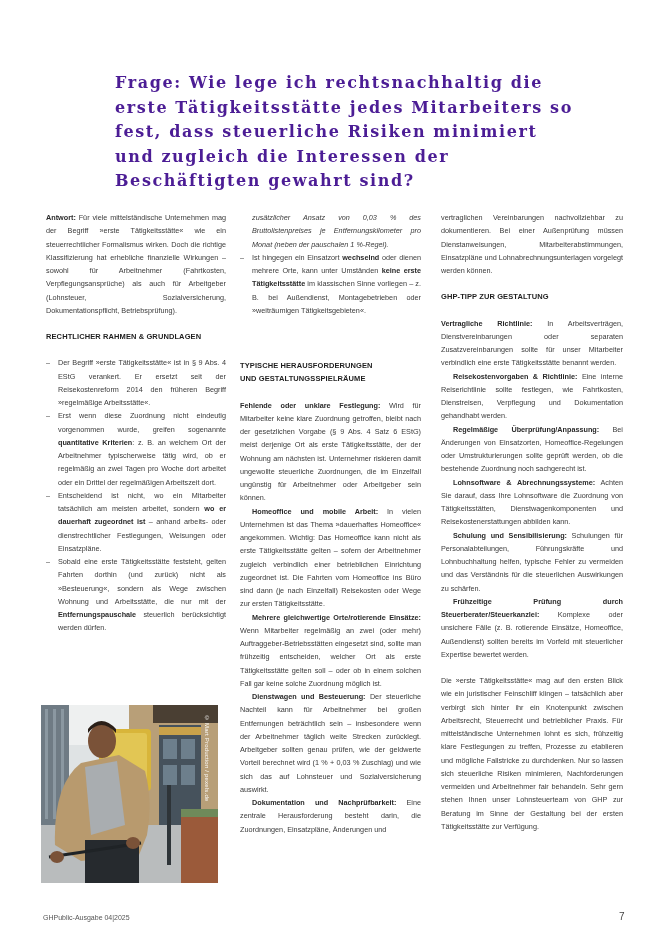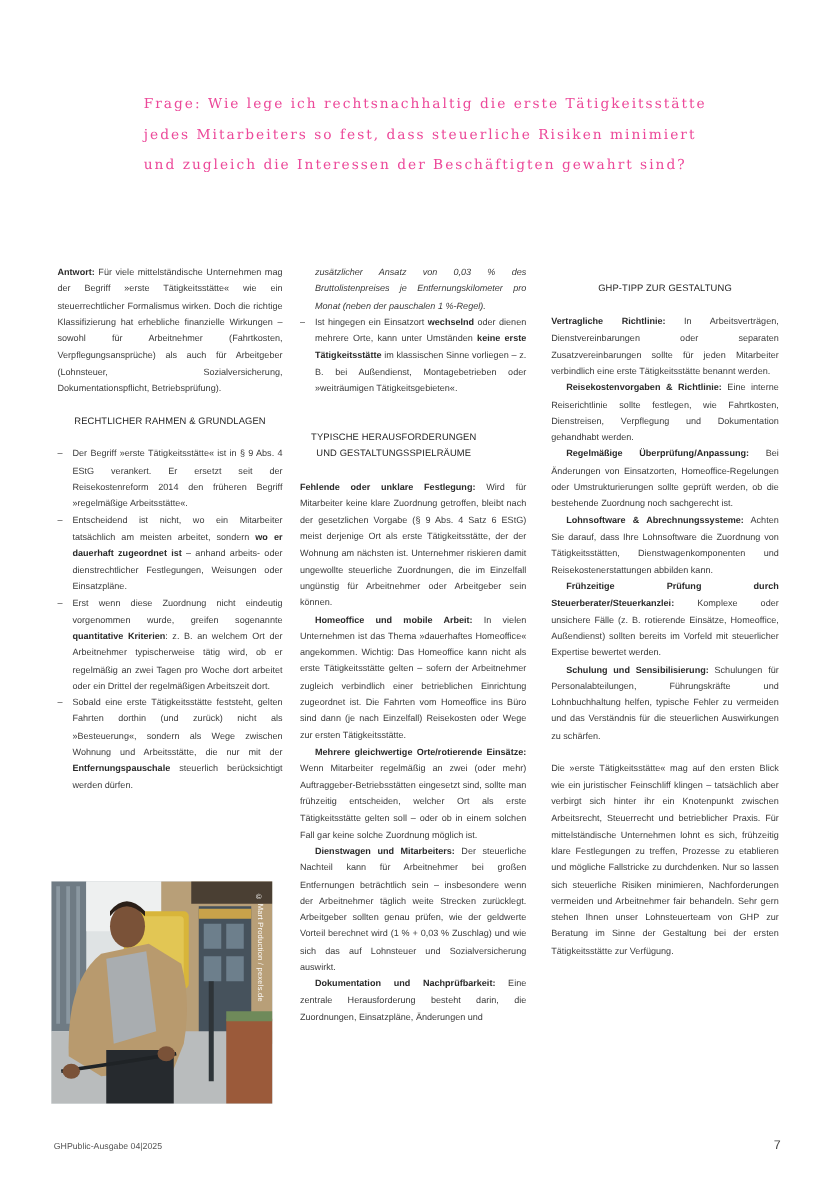--- a/index.html
+++ b/index.html
@@ -1,37 +1,37 @@
 <!DOCTYPE html>
 <html><head>
 <meta charset="utf-8">
 <style>
   * { box-sizing: border-box; margin: 0; padding: 0; }
   html, body { width: 670px; height: 947px; background: #ffffff; overflow: hidden; }
   body { position: relative; font-family: "Liberation Sans", "DejaVu Sans", sans-serif; color: #3a3a3a; }
   .question {
     position: absolute; left: 115px; top: 71px; width: 460px;
     font-family: "DejaVu Serif", "Liberation Serif", serif;
-    font-weight: normal; font-size: 11px; line-height: 24.5px;
-    letter-spacing: 1.6px; color: #ec4899;
+    font-weight: bold; font-size: 16px; line-height: 24.5px;
+    letter-spacing: 1.6px; color: #4c1d95;
   }
   .col {
     position: absolute; top: 211px;
     font-size: 7.25px; line-height: 13.25px; text-align: justify;
     hyphens: auto;
   }
   .col1 { left: 46px; width: 180px; }
   .col2 { left: 240px; width: 181px; }
   .col3 { left: 441px; width: 182px; }
   .col p { margin: 0; }
   .col .indent { text-indent: 12px; }
   .col b, .col strong { color: #2a2a2a; font-weight: bold; }
   .heading {
-    font-weight: normal; color: #1e1e1e; font-size: 7.5px; line-height: 13.25px;
-    letter-spacing: 0.1px; text-align: center;
+    font-weight: bold; color: #1e1e1e; font-size: 7.5px; line-height: 13.25px;
+    letter-spacing: 0.1px; text-align: left;
   }
   .gap { height: 13px; }
   ul.dash { list-style: none; }
   ul.dash li { position: relative; padding-left: 12px; }
   ul.dash li::before { content: "–"; position: absolute; left: 0; top: 0; }
   .photo {
     position: absolute; left: 41px; top: 705px; width: 177px; height: 178px;
     overflow: hidden; background: #cfd3d4;
   }
   .photo svg { display: block; width: 100%; height: 100%; }
@@ -51,22 +51,22 @@
 
 <h1 class="question">Frage: Wie lege ich rechtsnachhaltig die erste Tätigkeitsstätte jedes Mitarbeiters so fest, dass steuerliche Risiken minimiert und zugleich die Interessen der Beschäftigten gewahrt sind?</h1>
 
 <div class="col col1">
   <p><b>Antwort:</b><span> Für viele mittelständische Unternehmen mag der Begriff »erste Tätigkeitsstätte« wie ein steuerrechtlicher Formalismus wirken. Doch die richtige Klassifizierung hat erhebliche finanzielle Wirkungen – sowohl für Arbeitnehmer (Fahrtkosten, Verpflegungsansprüche) als auch für Arbeitgeber (Lohnsteuer, Sozialversicherung, Dokumentationspflicht, Betriebsprüfung).</span></p>
   <div class="gap"></div>
   <div class="heading">RECHTLICHER RAHMEN &amp; GRUNDLAGEN</div>
   <div class="gap"></div>
   <ul class="dash">
     <li><span>Der Begriff »erste Tätigkeitsstätte« ist in § 9 Abs. 4 EStG verankert. Er ersetzt seit der Reisekostenreform 2014 den früheren Begriff »regelmäßige Arbeitsstätte«.</span></li>
+    <li><span>Erst wenn diese Zuordnung nicht eindeutig vorgenommen wurde, greifen sogenannte </span><b>quantitative Kriterien</b><span>: z. B. an welchem Ort der Arbeitnehmer typischerweise tätig wird, ob er regelmäßig an zwei Tagen pro Woche dort arbeitet oder ein Drittel der regelmäßigen Arbeitszeit dort.</span></li>
     <li><span>Entscheidend ist nicht, wo ein Mitarbeiter tatsächlich am meisten arbeitet, sondern </span><b>wo er dauerhaft zugeordnet ist</b><span> – anhand arbeits- oder dienstrechtlicher Festlegungen, Weisungen oder Einsatzpläne.</span></li>
-    <li><span>Erst wenn diese Zuordnung nicht eindeutig vorgenommen wurde, greifen sogenannte </span><b>quantitative Kriterien</b><span>: z. B. an welchem Ort der Arbeitnehmer typischerweise tätig wird, ob er regelmäßig an zwei Tagen pro Woche dort arbeitet oder ein Drittel der regelmäßigen Arbeitszeit dort.</span></li>
     <li><span>Sobald eine erste Tätigkeitsstätte feststeht, gelten Fahrten dorthin (und zurück) nicht als »Besteuerung«, sondern als Wege zwischen Wohnung und Arbeitsstätte, die nur mit der </span><b>Entfernungspauschale</b><span> steuerlich berücksichtigt werden dürfen.</span></li>
   </ul>
 </div>
 
 <div class="photo" aria-label="Mann mit Lieferrucksack auf Fahrrad vor Bürogebäude">
   <svg viewBox="0 0 177 178" preserveAspectRatio="none">
     <rect x="0" y="0" width="177" height="178" fill="#dfe3e4"></rect>
 
     <rect x="0" y="0" width="28" height="120" fill="#6f7b84"></rect>
     <rect x="4" y="4" width="3" height="110" fill="#8b98a1"></rect>
@@ -113,37 +113,38 @@
 <div class="col col2">
   <ul class="dash">
     <li style="padding-left:12px;font-style:italic;"><span>zusätzlicher Ansatz von 0,03 % des Bruttolistenpreises je Entfernungskilometer pro Monat (neben der pauschalen 1 %-Regel).</span></li>
   </ul>
   <ul class="dash">
     <li><span>Ist hingegen ein Einsatzort </span><b>wechselnd</b><span> oder dienen mehrere Orte, kann unter Umständen </span><b>keine erste Tätigkeitsstätte</b><span> im klassischen Sinne vorliegen – z. B. bei Außendienst, Montagebetrieben oder »weiträumigen Tätigkeitsgebieten«.</span></li>
   </ul>
   <style>.col2 ul.dash:first-child li::before{content:"";}</style>
   <div class="gap"></div>
   <div class="gap"></div>
-  <div class="heading" style="width:150px;">TYPISCHE HERAUSFORDERUNGEN UND GESTALTUNGSSPIELRÄUME</div>
+  <div class="heading" style="width:150px;margin-top:16px;">TYPISCHE HERAUSFORDERUNGEN UND GESTALTUNGSSPIELRÄUME</div>
   <div class="gap"></div>
   <p><b>Fehlende oder unklare Festlegung:</b><span> Wird für Mitarbeiter keine klare Zuordnung getroffen, bleibt nach der gesetzlichen Vorgabe (§ 9 Abs. 4 Satz 6 EStG) meist derjenige Ort als erste Tätigkeitsstätte, der der Wohnung am nächsten ist. Unternehmer riskieren damit ungewollte steuerliche Zuordnungen, die im Einzelfall ungünstig für Arbeitnehmer oder Arbeitgeber sein können.</span></p>
   <p class="indent"><b>Homeoffice und mobile Arbeit:</b><span> In vielen Unternehmen ist das Thema »dauerhaftes Homeoffice« angekommen. Wichtig: Das Homeoffice kann nicht als erste Tätigkeitsstätte gelten – sofern der Arbeitnehmer zugleich verbindlich einer betrieblichen Einrichtung zugeordnet ist. Die Fahrten vom Homeoffice ins Büro sind dann (je nach Einzelfall) Reisekosten oder Wege zur ersten Tätigkeitsstätte.</span></p>
   <p class="indent"><b>Mehrere gleichwertige Orte/rotierende Einsätze:</b><span> Wenn Mitarbeiter regelmäßig an zwei (oder mehr) Auftraggeber-Betriebsstätten eingesetzt sind, sollte man frühzeitig entscheiden, welcher Ort als erste Tätigkeitsstätte gelten soll – oder ob in einem solchen Fall gar keine solche Zuordnung möglich ist.</span></p>
-  <p class="indent"><b>Dienstwagen und Mitarbeiters:</b><span> Der steuerliche Nachteil kann für Arbeitnehmer bei großen Entfernungen beträchtlich sein – insbesondere wenn der Arbeitnehmer täglich weite Strecken zurücklegt. Arbeitgeber sollten genau prüfen, wie der geldwerte Vorteil berechnet wird (1 % + 0,03 % Zuschlag) und wie sich das auf Lohnsteuer und Sozialversicherung auswirkt.</span></p>
+  <p class="indent"><b>Dienstwagen und Besteuerung:</b><span> Der steuerliche Nachteil kann für Arbeitnehmer bei großen Entfernungen beträchtlich sein – insbesondere wenn der Arbeitnehmer täglich weite Strecken zurücklegt. Arbeitgeber sollten genau prüfen, wie der geldwerte Vorteil berechnet wird (1 % + 0,03 % Zuschlag) und wie sich das auf Lohnsteuer und Sozialversicherung auswirkt.</span></p>
   <p class="indent"><b>Dokumentation und Nachprüfbarkeit:</b><span> Eine zentrale Herausforderung besteht darin, die Zuordnungen, Einsatzpläne, Änderungen und</span></p>
 </div>
 
 <div class="col col3">
+  <p>vertraglichen Vereinbarungen nachvollziehbar zu dokumentieren. Bei einer Außenprüfung müssen Dienstanweisungen, Mitarbeiterabstimmungen, Einsatzpläne und Lohnabrechnungsunterlagen vorgelegt werden können.</p>
   <div class="gap"></div>
   <div class="heading">GHP-TIPP ZUR GESTALTUNG</div>
   <div class="gap"></div>
-  <p><b>Vertragliche Richtlinie:</b><span> In Arbeitsverträgen, Dienstvereinbarungen oder separaten Zusatzvereinbarungen sollte für jeden Mitarbeiter verbindlich eine erste Tätigkeitsstätte benannt werden.</span></p>
+  <p><b>Vertragliche Richtlinie:</b><span> In Arbeitsverträgen, Dienstvereinbarungen oder separaten Zusatzvereinbarungen sollte für unser Mitarbeiter verbindlich eine erste Tätigkeitsstätte benannt werden.</span></p>
   <p class="indent"><b>Reisekostenvorgaben &amp; Richtlinie:</b><span> Eine interne Reiserichtlinie sollte festlegen, wie Fahrtkosten, Dienstreisen, Verpflegung und Dokumentation gehandhabt werden.</span></p>
   <p class="indent"><b>Regelmäßige Überprüfung/Anpassung:</b><span> Bei Änderungen von Einsatzorten, Homeoffice-Regelungen oder Umstrukturierungen sollte geprüft werden, ob die bestehende Zuordnung noch sachgerecht ist.</span></p>
   <p class="indent"><b>Lohnsoftware &amp; Abrechnungssysteme:</b><span> Achten Sie darauf, dass Ihre Lohnsoftware die Zuordnung von Tätigkeitsstätten, Dienstwagenkomponenten und Reisekostenerstattungen abbilden kann.</span></p>
+  <p class="indent"><b>Schulung und Sensibilisierung:</b><span> Schulungen für Personalabteilungen, Führungskräfte und Lohnbuchhaltung helfen, typische Fehler zu vermeiden und das Verständnis für die steuerlichen Auswirkungen zu schärfen.</span></p>
   <p class="indent"><b>Frühzeitige Prüfung durch Steuerberater/Steuerkanzlei:</b><span> Komplexe oder unsichere Fälle (z. B. rotierende Einsätze, Homeoffice, Außendienst) sollten bereits im Vorfeld mit steuerlicher Expertise bewertet werden.</span></p>
-  <p class="indent"><b>Schulung und Sensibilisierung:</b><span> Schulungen für Personalabteilungen, Führungskräfte und Lohnbuchhaltung helfen, typische Fehler zu vermeiden und das Verständnis für die steuerlichen Auswirkungen zu schärfen.</span></p>
   <div class="gap"></div>
   <p>Die »erste Tätigkeitsstätte« mag auf den ersten Blick wie ein juristischer Feinschliff klingen – tatsächlich aber verbirgt sich hinter ihr ein Knotenpunkt zwischen Arbeitsrecht, Steuerrecht und betrieblicher Praxis. Für mittelständische Unternehmen lohnt es sich, frühzeitig klare Festlegungen zu treffen, Prozesse zu etablieren und mögliche Fallstricke zu durchdenken. Nur so lassen sich steuerliche Risiken minimieren, Nachforderungen vermeiden und Arbeitnehmer fair behandeln. Sehr gern stehen Ihnen unser Lohnsteuerteam von GHP zur Beratung im Sinne der Gestaltung bei der ersten Tätigkeitsstätte zur Verfügung.</p>
 </div>
 
 <div class="footer-left">GHPublic-Ausgabe 04|2025</div>
 <div class="footer-right">7</div>
 
 </body></html>

